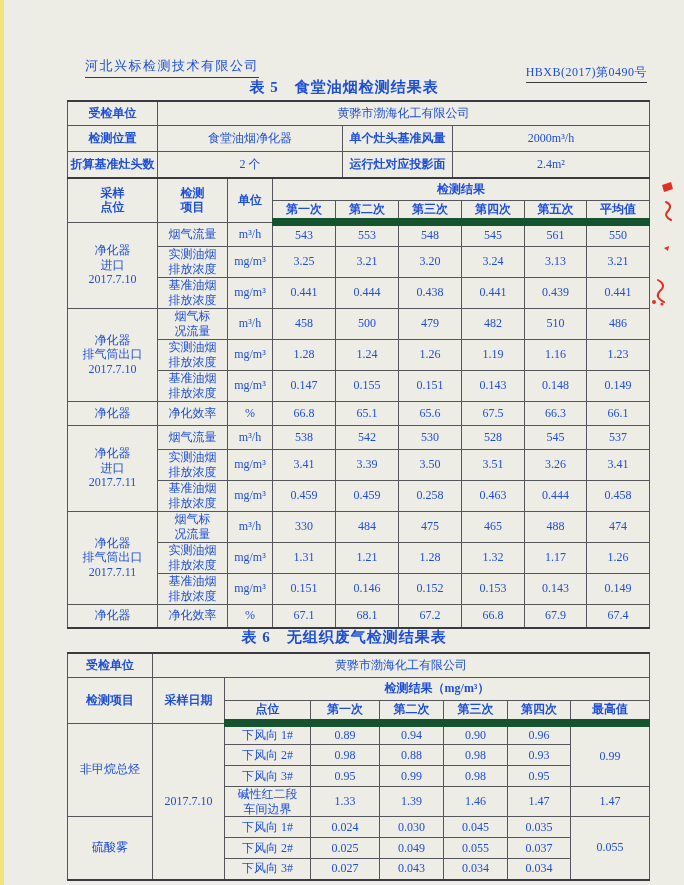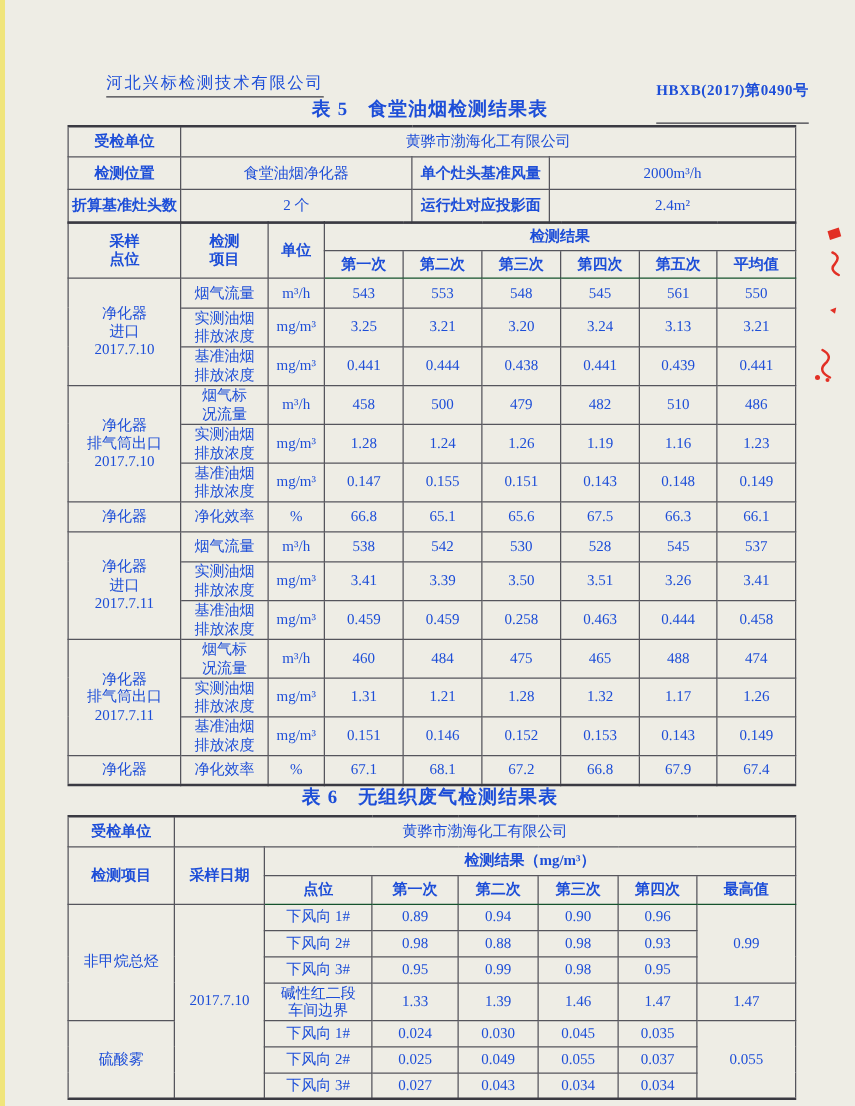--- a/index.html
+++ b/index.html
@@ -9,45 +9,45 @@
     font-family:"Liberation Serif","DejaVu Serif",serif;
     color:#1d4ed8;
   }
   .edge-strip{position:absolute;left:0;top:0;width:4px;height:885px;background:#f0e57b;}
   .company{
     position:absolute;left:85px;top:57px;font-size:13px;letter-spacing:1.5px;
     border-bottom:1px solid #3c3c44;padding-bottom:2px;
   }
   .docno{
     position:absolute;right:37px;top:64px;font-size:12px;letter-spacing:.5px;
-    border-bottom:1px solid #3c3c44;padding-bottom:17px;font-weight:bold;
+    border-bottom:1px solid #3c3c44;padding-bottom:1px;
   }
   .caption{
     position:absolute;left:2px;width:684px;text-align:center;
     font-weight:bold;font-size:15px;letter-spacing:1px;
   }
   .cap5{top:78px;}
   .cap6{top:628px;}
   table{
-    position:absolute;left:54px;border-collapse:collapse;table-layout:fixed;
+    position:absolute;left:67px;border-collapse:collapse;table-layout:fixed;
     width:582px;
   }
   td{
     border:1px solid #55555c;text-align:center;vertical-align:middle;
     font-size:12px;padding:0 1px;overflow:hidden;
   }
   .b{font-weight:bold;}
   .pre{white-space:pre-line;line-height:1.2;}
   #t5info{top:100px;border-top:2px solid #3a3a42;}
   #t5main{top:177px;border-top:2px solid #3a3a42;border-bottom:2px solid #3a3a42;}
   #t6{top:652px;border-top:2px solid #3a3a42;border-bottom:2px solid #3a3a42;}
   tr.hA{height:24px;} tr.hB{height:26px;} tr.hC{height:27px;margin-top:24px;}
   tr.hH{height:22px;} tr.h1{height:24px;} tr.h2{height:31px;}
   tr.h6{height:21px;} tr.h6b{height:30px;} tr.h6h{height:23px;} tr.h6u{height:24px;}
-  tr.hdr2 td{border-bottom:1px solid #14532d;font-family:Liberation Serif, serif;}
+  tr.hdr2 td{border-bottom:8px solid #14532d;font-family:Liberation Serif, serif;}
   .marks{position:absolute;left:648px;top:180px;}
 </style>
 </head>
 <body>
 
 <div class="page">
   <div class="edge-strip"></div>
 
   <div class="company">河北兴标检测技术有限公司</div>
   <div class="docno">HBXB(2017)第0490号</div>
@@ -232,21 +232,21 @@
       <td>0.458</td>
     </tr>
 
     <tr class="h2">
       <td class="pre" rowspan="3">净化器
 排气筒出口
 2017.7.11</td>
       <td class="pre">烟气标
 况流量</td>
       <td>m³/h</td>
-      <td>460</td>
+      <td>330</td>
       <td>484</td>
       <td>475</td>
       <td>465</td>
       <td>488</td>
       <td>474</td>
     </tr>
     <tr class="h2">
       <td class="pre">实测油烟
 排放浓度</td>
       <td>mg/m³</td>

